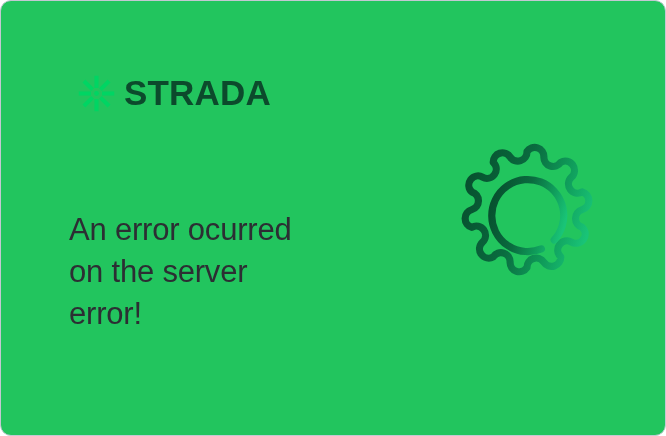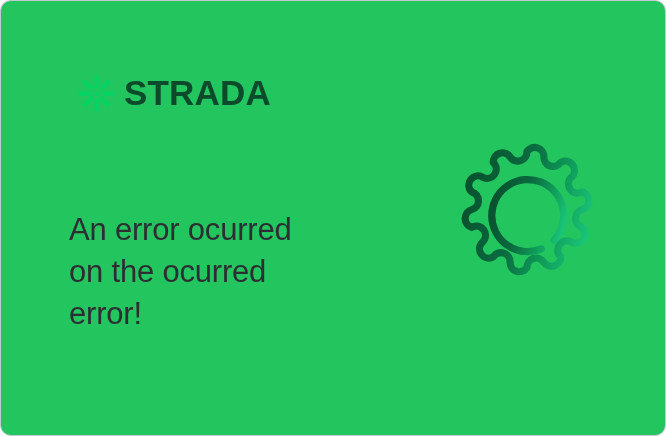--- a/index.html
+++ b/index.html
@@ -106,21 +106,21 @@
         <rect x="44.5" y="65" width="11" height="33" transform="rotate(-45 50 50)"></rect>
 
         <circle cx="50" cy="50" r="6.5"></circle>
       </g>
     </svg>
     <span id="brand-wordmark">STRADA</span>
   </div>
 
   <div id="error-message">
     <span class="msg-line">An error ocurred</span>
-    <span class="msg-line">on the ocurred</span>
+    <span class="msg-line">on the server</span>
     <span class="msg-line">error!</span>
   </div>
 
   <div id="gear-illustration">
     <svg viewBox="0 0 200 200" aria-hidden="true">
       <defs>
         <linearGradient id="gearGrad" x1="0" y1="0.35" x2="1" y2="0.65">
           <stop offset="0" stop-color="#07512f"></stop>
           <stop offset="0.42" stop-color="#0a6b3f"></stop>
           <stop offset="0.72" stop-color="#0f9a59"></stop>

